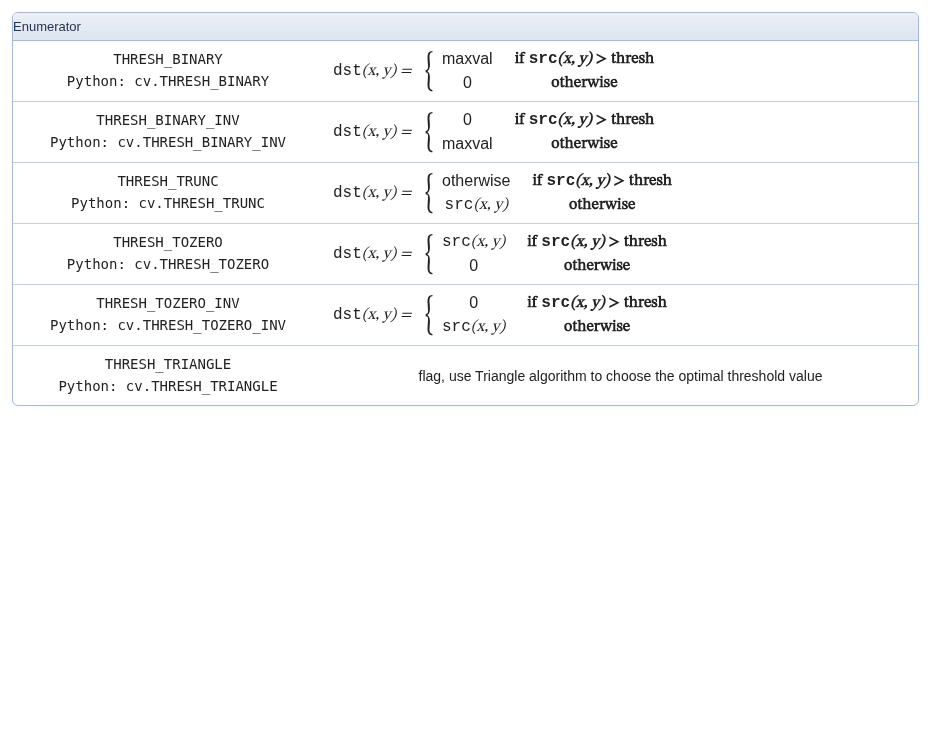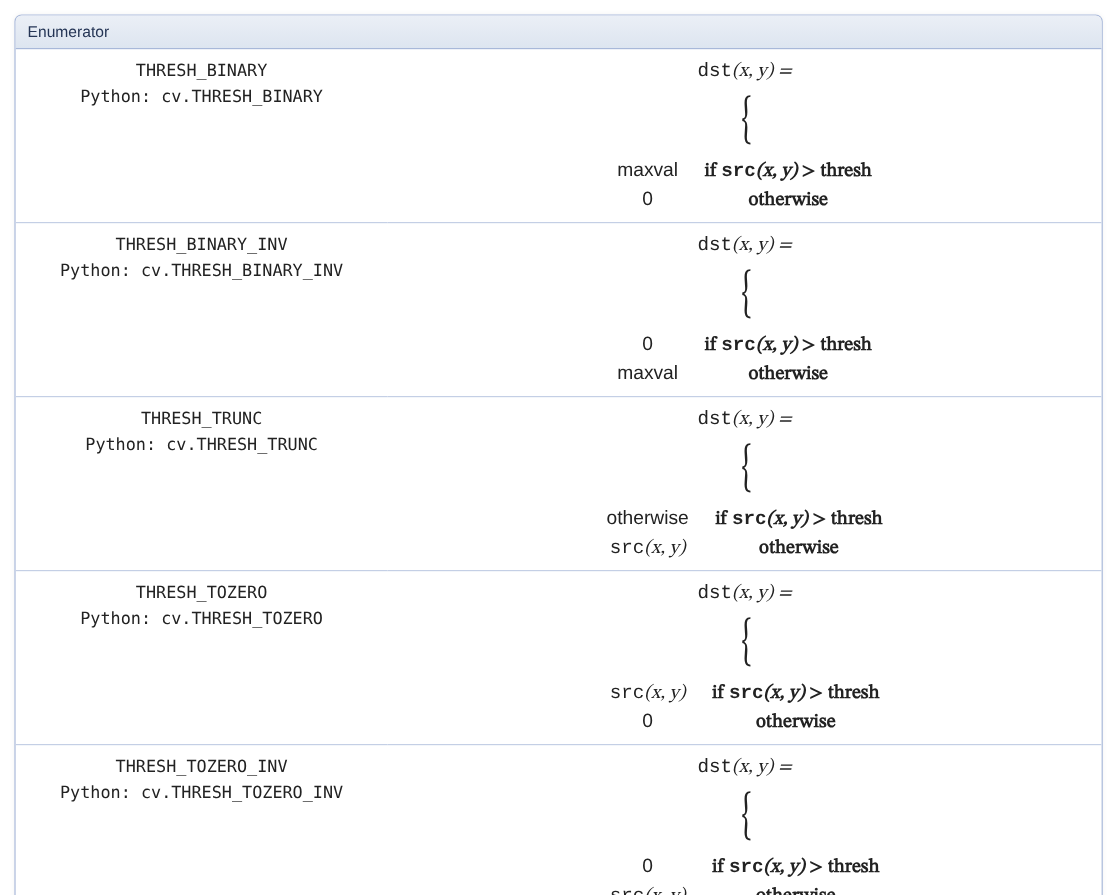--- a/index.html
+++ b/index.html
@@ -13,21 +13,21 @@
   .panel {
     width: 905px;
     border: 1px solid #a8b8d9;
     border-radius: 6px;
     overflow: hidden;
     box-shadow: 0 0 4px rgba(0,0,0,0.05);
   }
   .panel-header {
     background: linear-gradient(#ebeff6, #dde5f0);
     border-bottom: 1px solid #a8b8d9;
-    padding: 6px 10px;
+    padding: 6px 0;
     font-size: 13px;
     color: #253555;
   }
   table {
     width: 100%;
     border-collapse: collapse;
     text-align: center;
   }
   td {
     border-top: 1px solid #c4cfe5;
@@ -53,21 +53,20 @@
     white-space: nowrap;
   }
 
   
   .formula {
     display: flex;
     align-items: center;
     gap: 10px;
     font-family: "Cambria Math", "STIX Two Math", serif;
     font-size: 16px;
-    flex-direction: column;
   }
   .lhs {
     font-style: italic;
     white-space: nowrap;
   }
   .var { font-style: italic; }
   .tt  { font-family: Consolas, "Courier New", monospace; font-style: normal; }
   .brace {
     font-size: 44px;
     line-height: 44px;
@@ -176,15 +175,22 @@
               <span class="brace">{</span>
               <span class="cases">
                 <span class="case-val">0</span>
                 <span class="case-cond"><span>if </span><span class="tt">src</span><span class="var">(x, y)</span><span> &gt; thresh</span></span>
                 <span class="case-valserif"><span class="tt">src</span><span class="var">(x, y)</span></span>
                 <span class="case-cond">otherwise</span>
               </span>
             </div>
           </td>
         </tr>
+        <tr>
+          <td class="name-cell">
+            <div>THRESH_TRIANGLE</div>
+            <div class="py-line">Python: cv.THRESH_TRIANGLE</div>
+          </td>
+          <td class="desc-cell"><span>flag, use Triangle algorithm to choose the optimal threshold value</span></td>
+        </tr>
       </tbody>
   </table>
 </div>
 
 </body></html>

